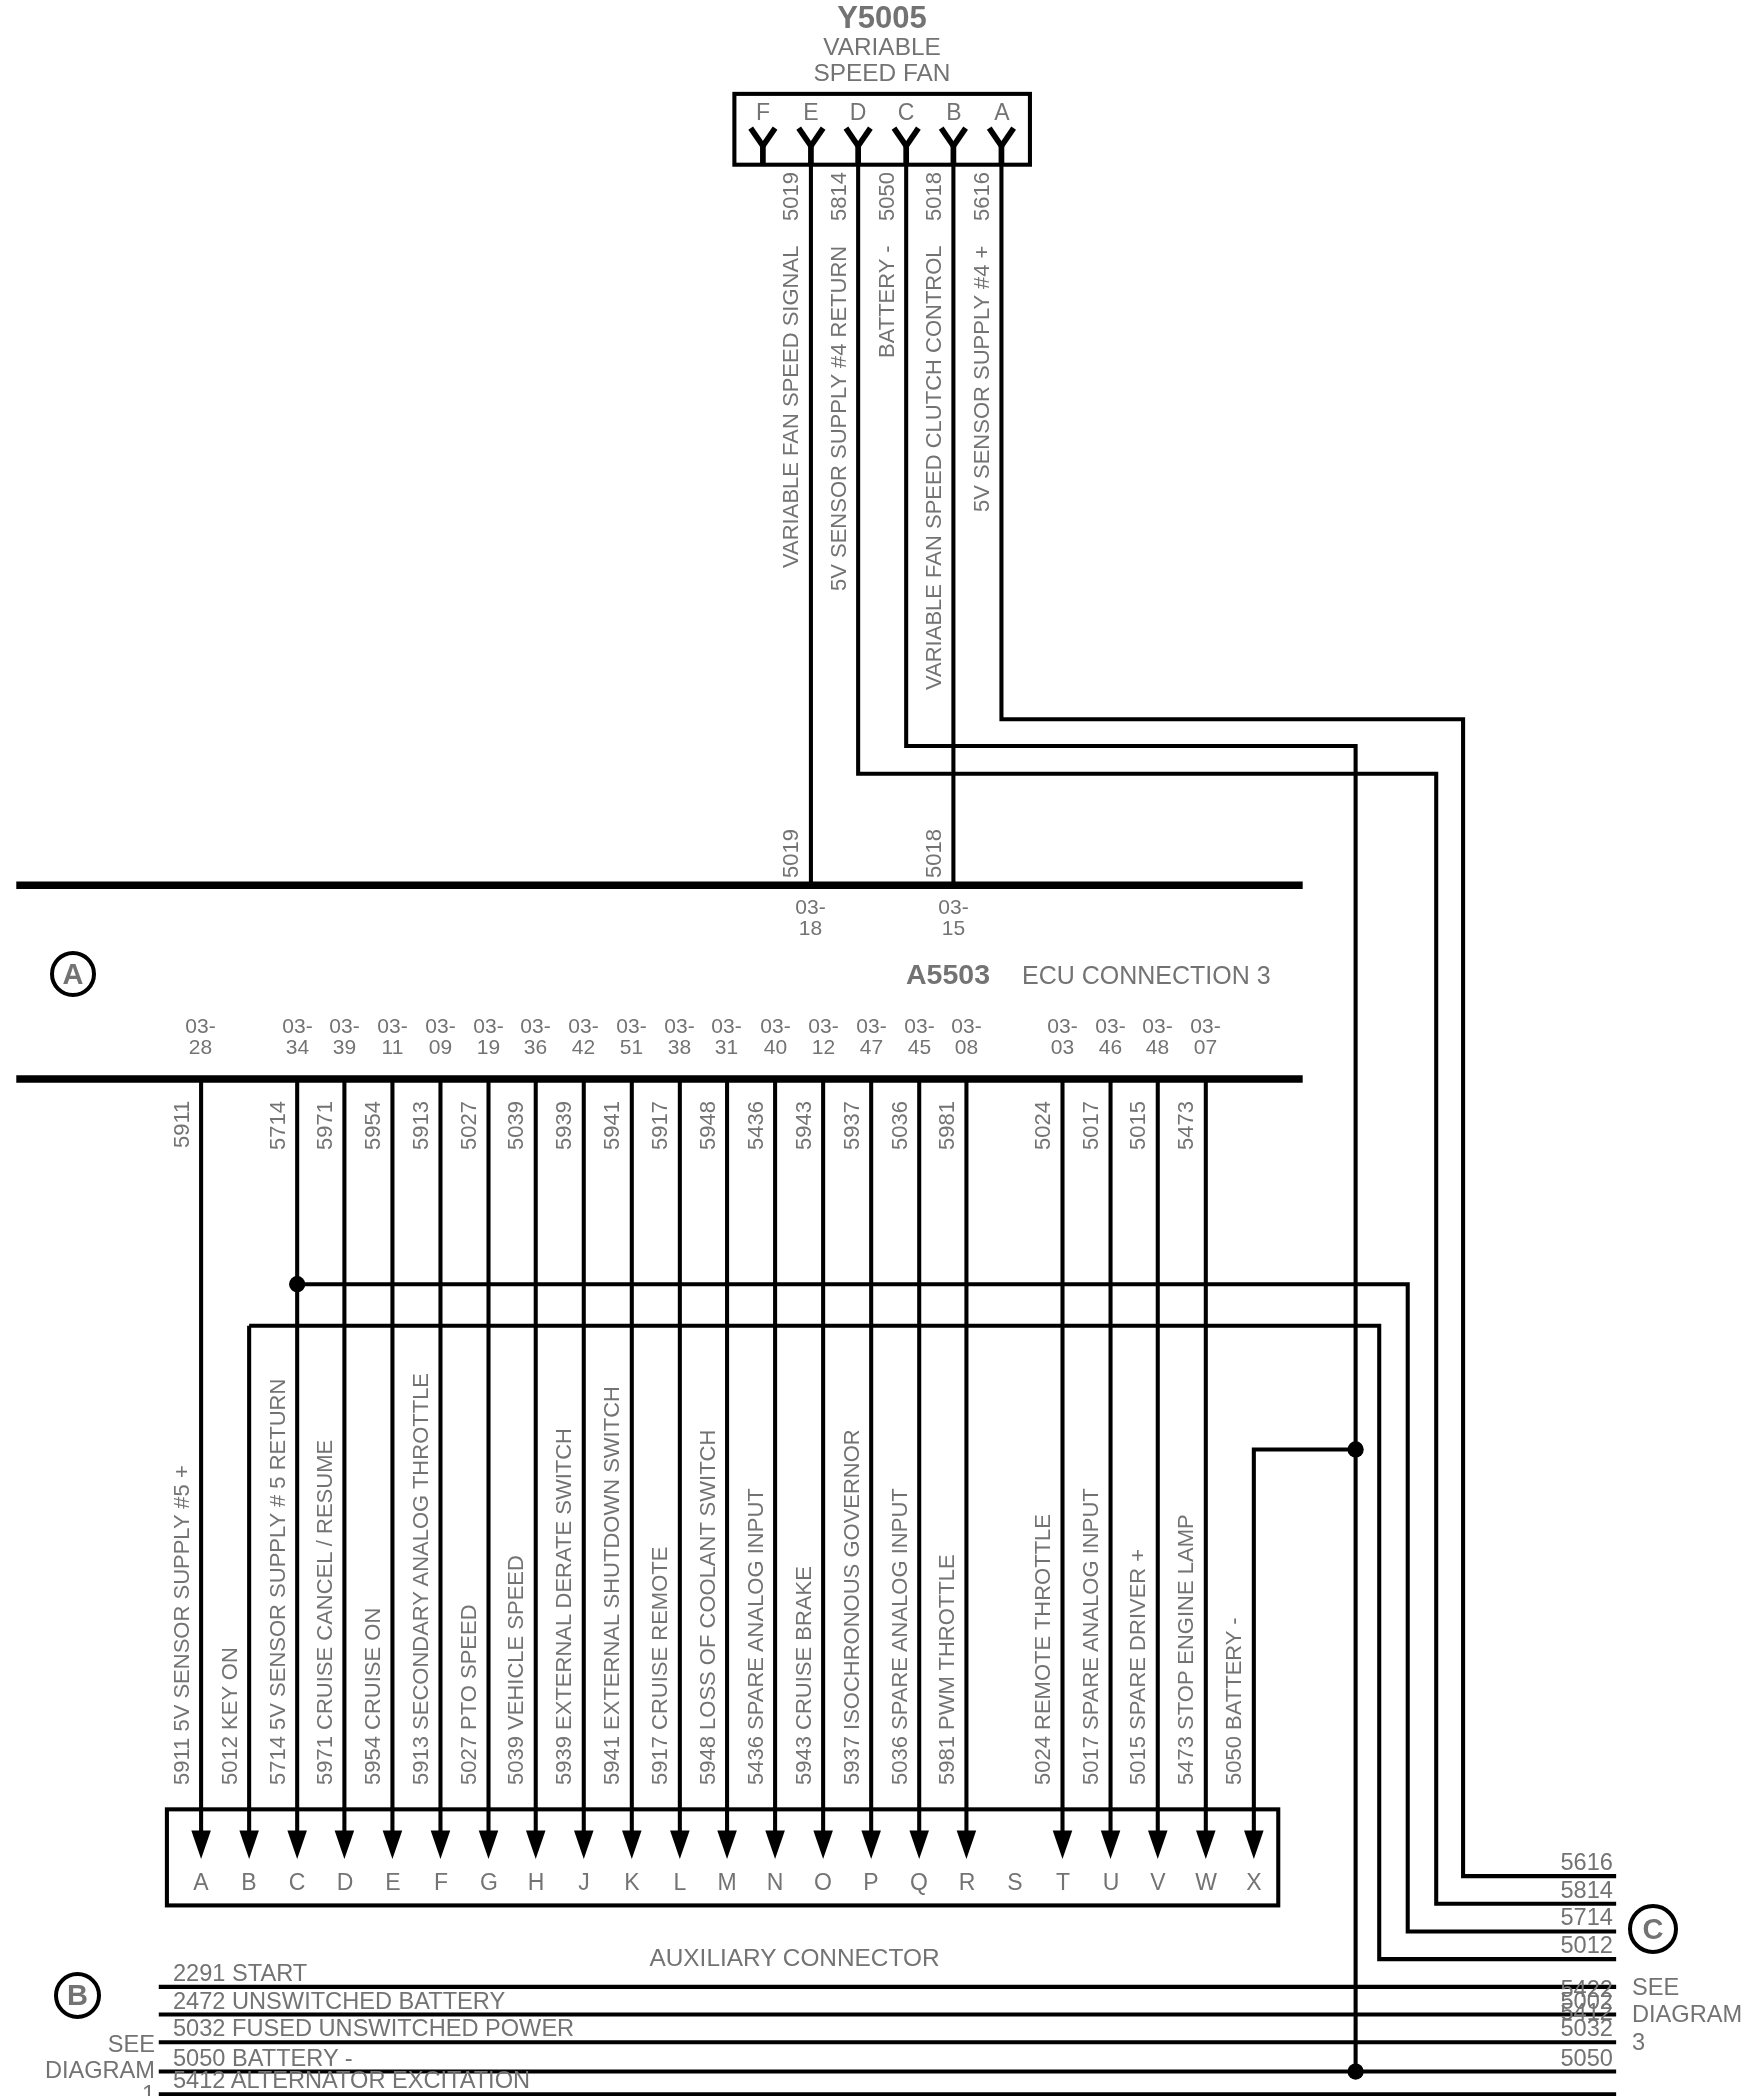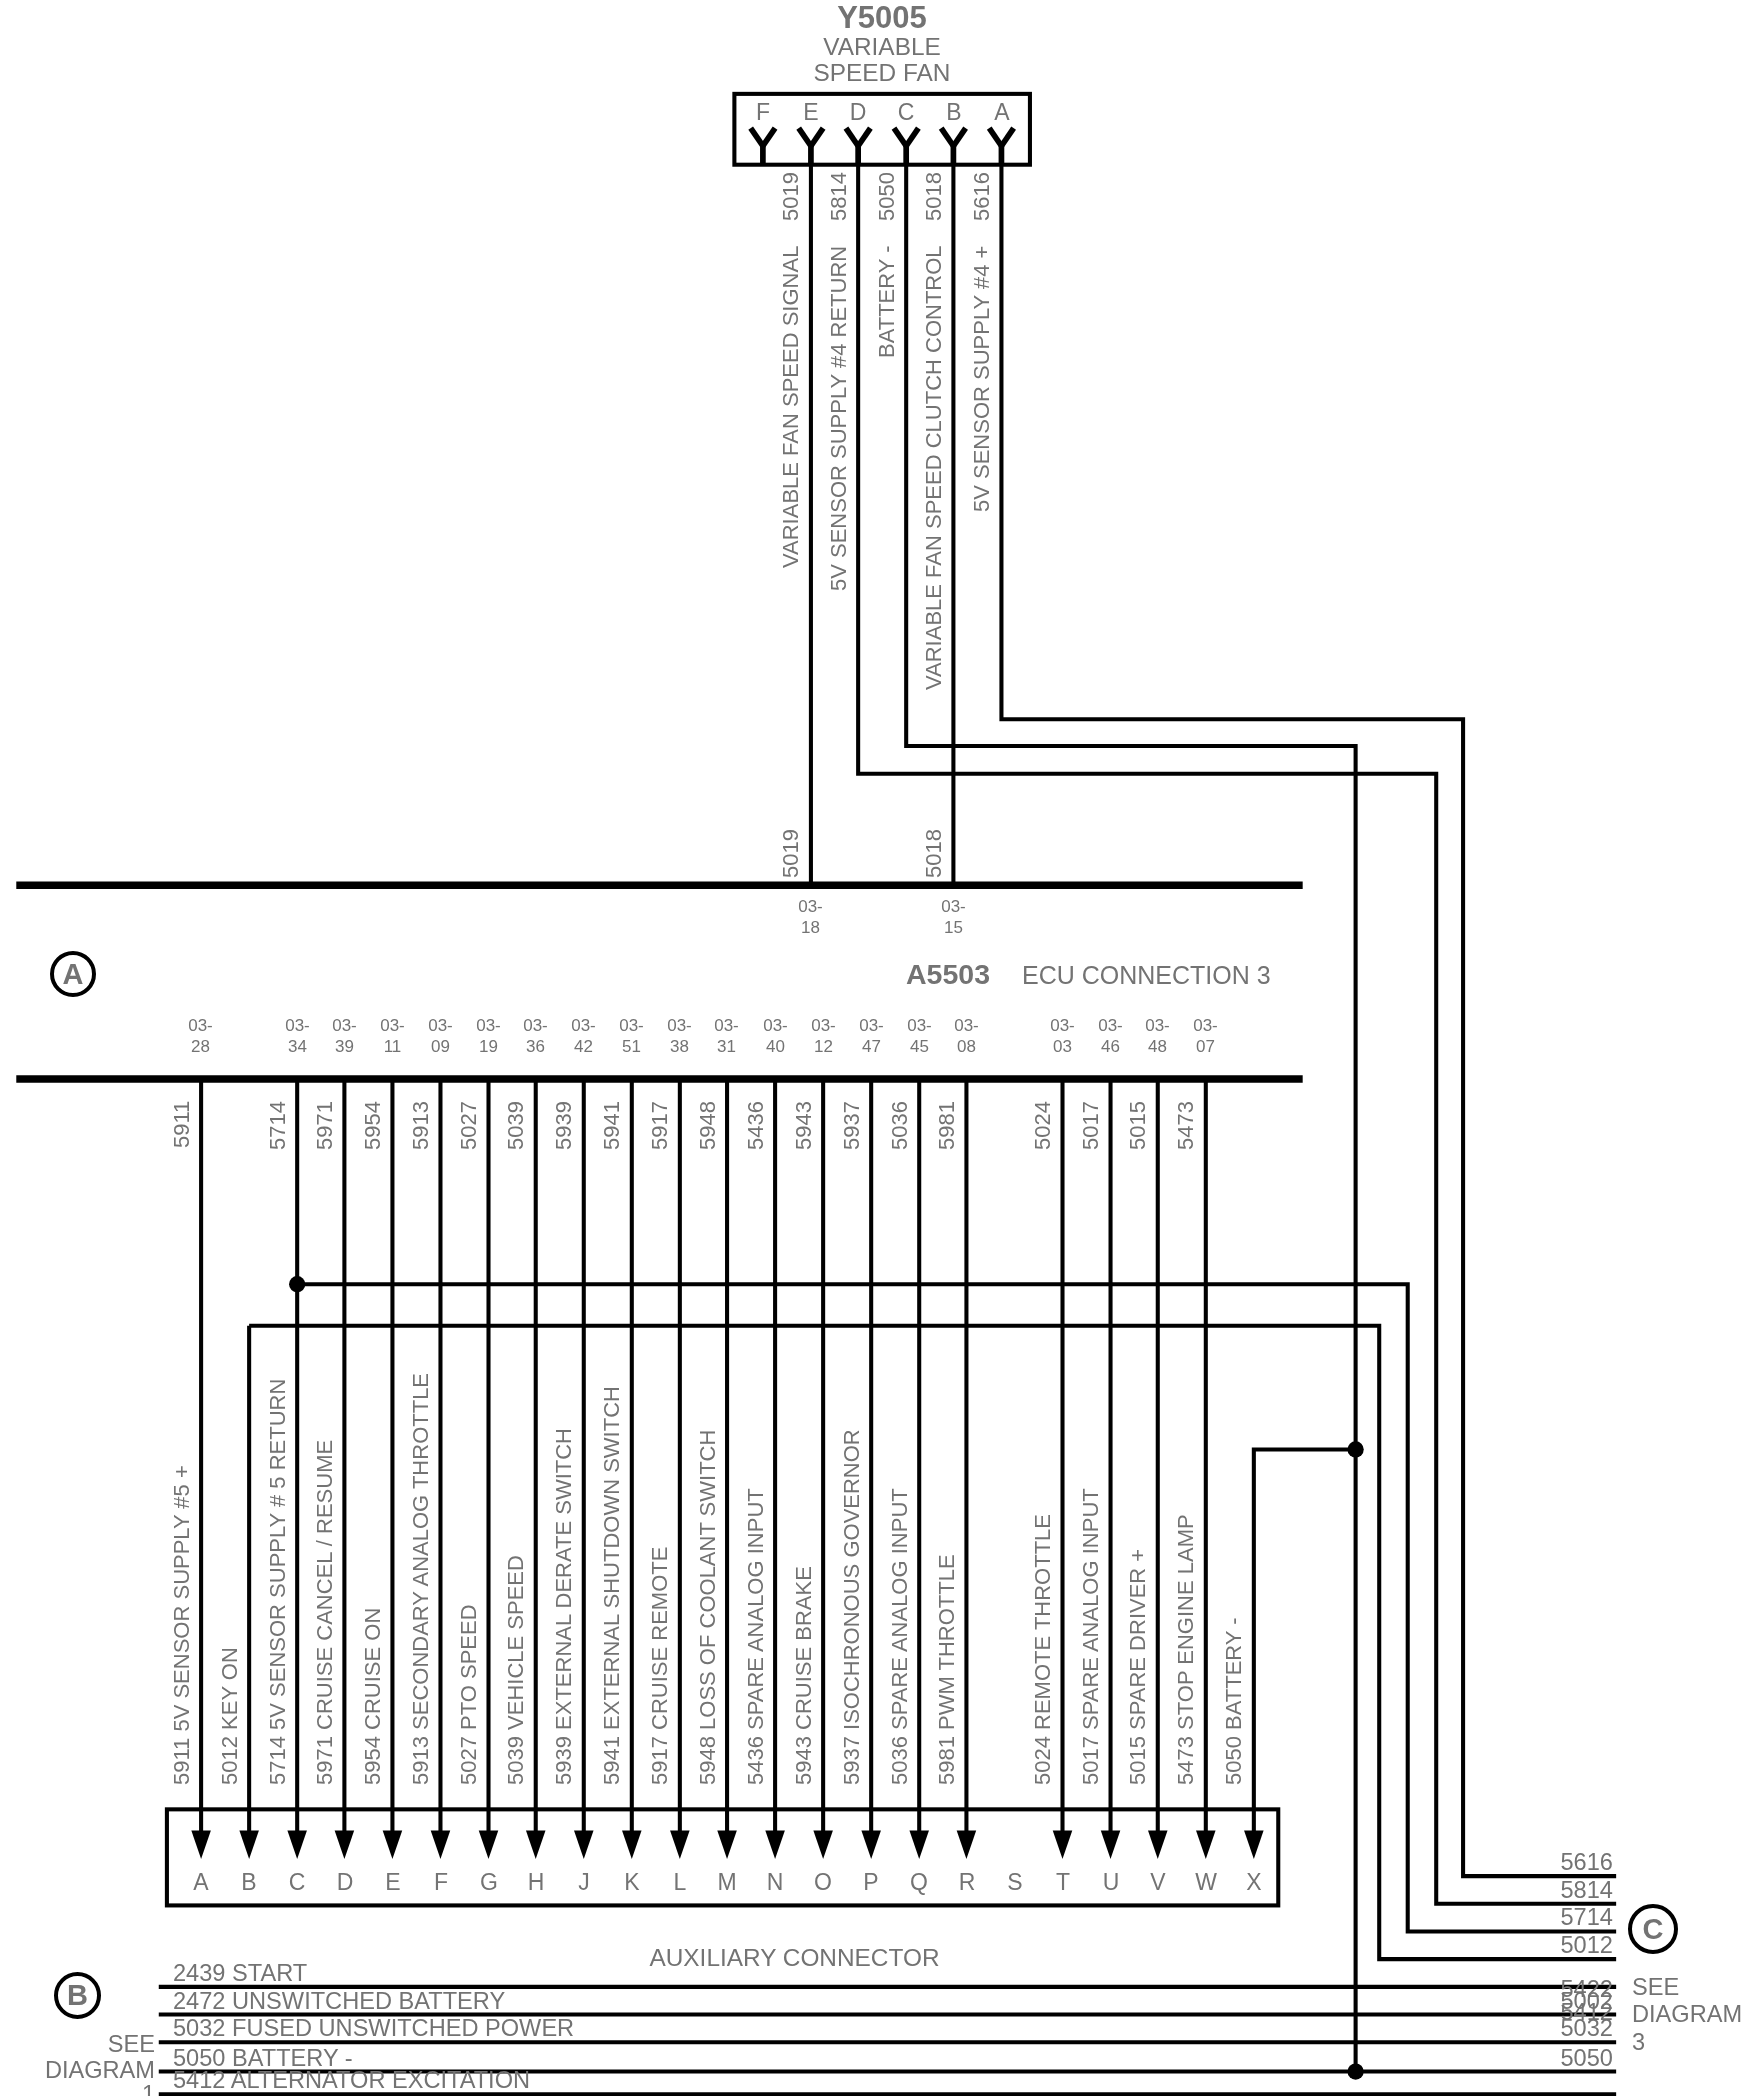--- a/index.html
+++ b/index.html
@@ -10,21 +10,21 @@
     color:#737373;
   }
   #wires { position:absolute; left:0; top:0; }
   .abs { position:absolute; white-space:nowrap; }
   .vlabel {
     position:absolute; white-space:nowrap;
     transform:rotate(-90deg); transform-origin:0 0;
     font-size:22px; line-height:25px; letter-spacing:0px;
   }
   .pinletter { position:absolute; width:36px; text-align:center; font-size:23px; }
-  .ecu2 { position:absolute; width:73px; text-align:center; font-size:17px; line-height:21px; }
+  .ecu2 { position:absolute; width:73px; text-align:center; font-size:21px; line-height:21px; }
   .rowlabel { position:absolute; font-size:23.6px; }
   .rownum { position:absolute; width:119px; text-align:right; font-size:23.6px; }
   .callout {
     position:absolute; border:4.9px solid #000; border-radius:50%;
     display:flex; align-items:center; justify-content:center;
     font-weight:bold; background:#fff; box-sizing:border-box;
   }
   .title-bold { font-weight:bold; }
 </style>
 </head>
@@ -309,21 +309,21 @@
     <div class="vlabel" style="left: 1125px; top: 1785px;">5015 SPARE DRIVER +</div>
     <div class="pinletter" style="left: 1188px; top: 1869px;">W</div>
     <div class="ecu2" style="left: 1169px; top: 1015px;">
       <div>03-</div>
       <div>07</div>
     </div>
     <div class="vlabel" style="left: 1173px; top: 1150px;">5473</div>
     <div class="vlabel" style="left: 1173px; top: 1785px;">5473 STOP ENGINE LAMP</div>
     <div class="pinletter" style="left: 1236px; top: 1869px;">X</div>
     <div class="vlabel" style="left: 1221px; top: 1785px;">5050 BATTERY -</div>
-    <div class="rowlabel" style="left: 173px; top: 1960px;">2439 START</div>
+    <div class="rowlabel" style="left: 173px; top: 1960px;">2291 START</div>
     <div class="rowlabel" style="left: 173px; top: 1988px;">2472 UNSWITCHED BATTERY</div>
     <div class="rowlabel" style="left: 173px; top: 2015px;">5032 FUSED UNSWITCHED POWER</div>
     <div class="rowlabel" style="left: 173px; top: 2045px;">5050 BATTERY -</div>
     <div class="rowlabel" style="left: 173px; top: 2067px;">5412 ALTERNATOR EXCITATION</div>
     <div class="rownum" style="left: 1494px; top: 1849px;">5616</div>
     <div class="rownum" style="left: 1494px; top: 1877px;">5814</div>
     <div class="rownum" style="left: 1494px; top: 1904px;">5714</div>
     <div class="rownum" style="left: 1494px; top: 1932px;">5012</div>
     <div class="rownum" style="left: 1494px; top: 1960px; margin-top: 16px;">5422</div>
     <div class="rownum" style="left: 1494px; top: 1988px;">5002</div>

